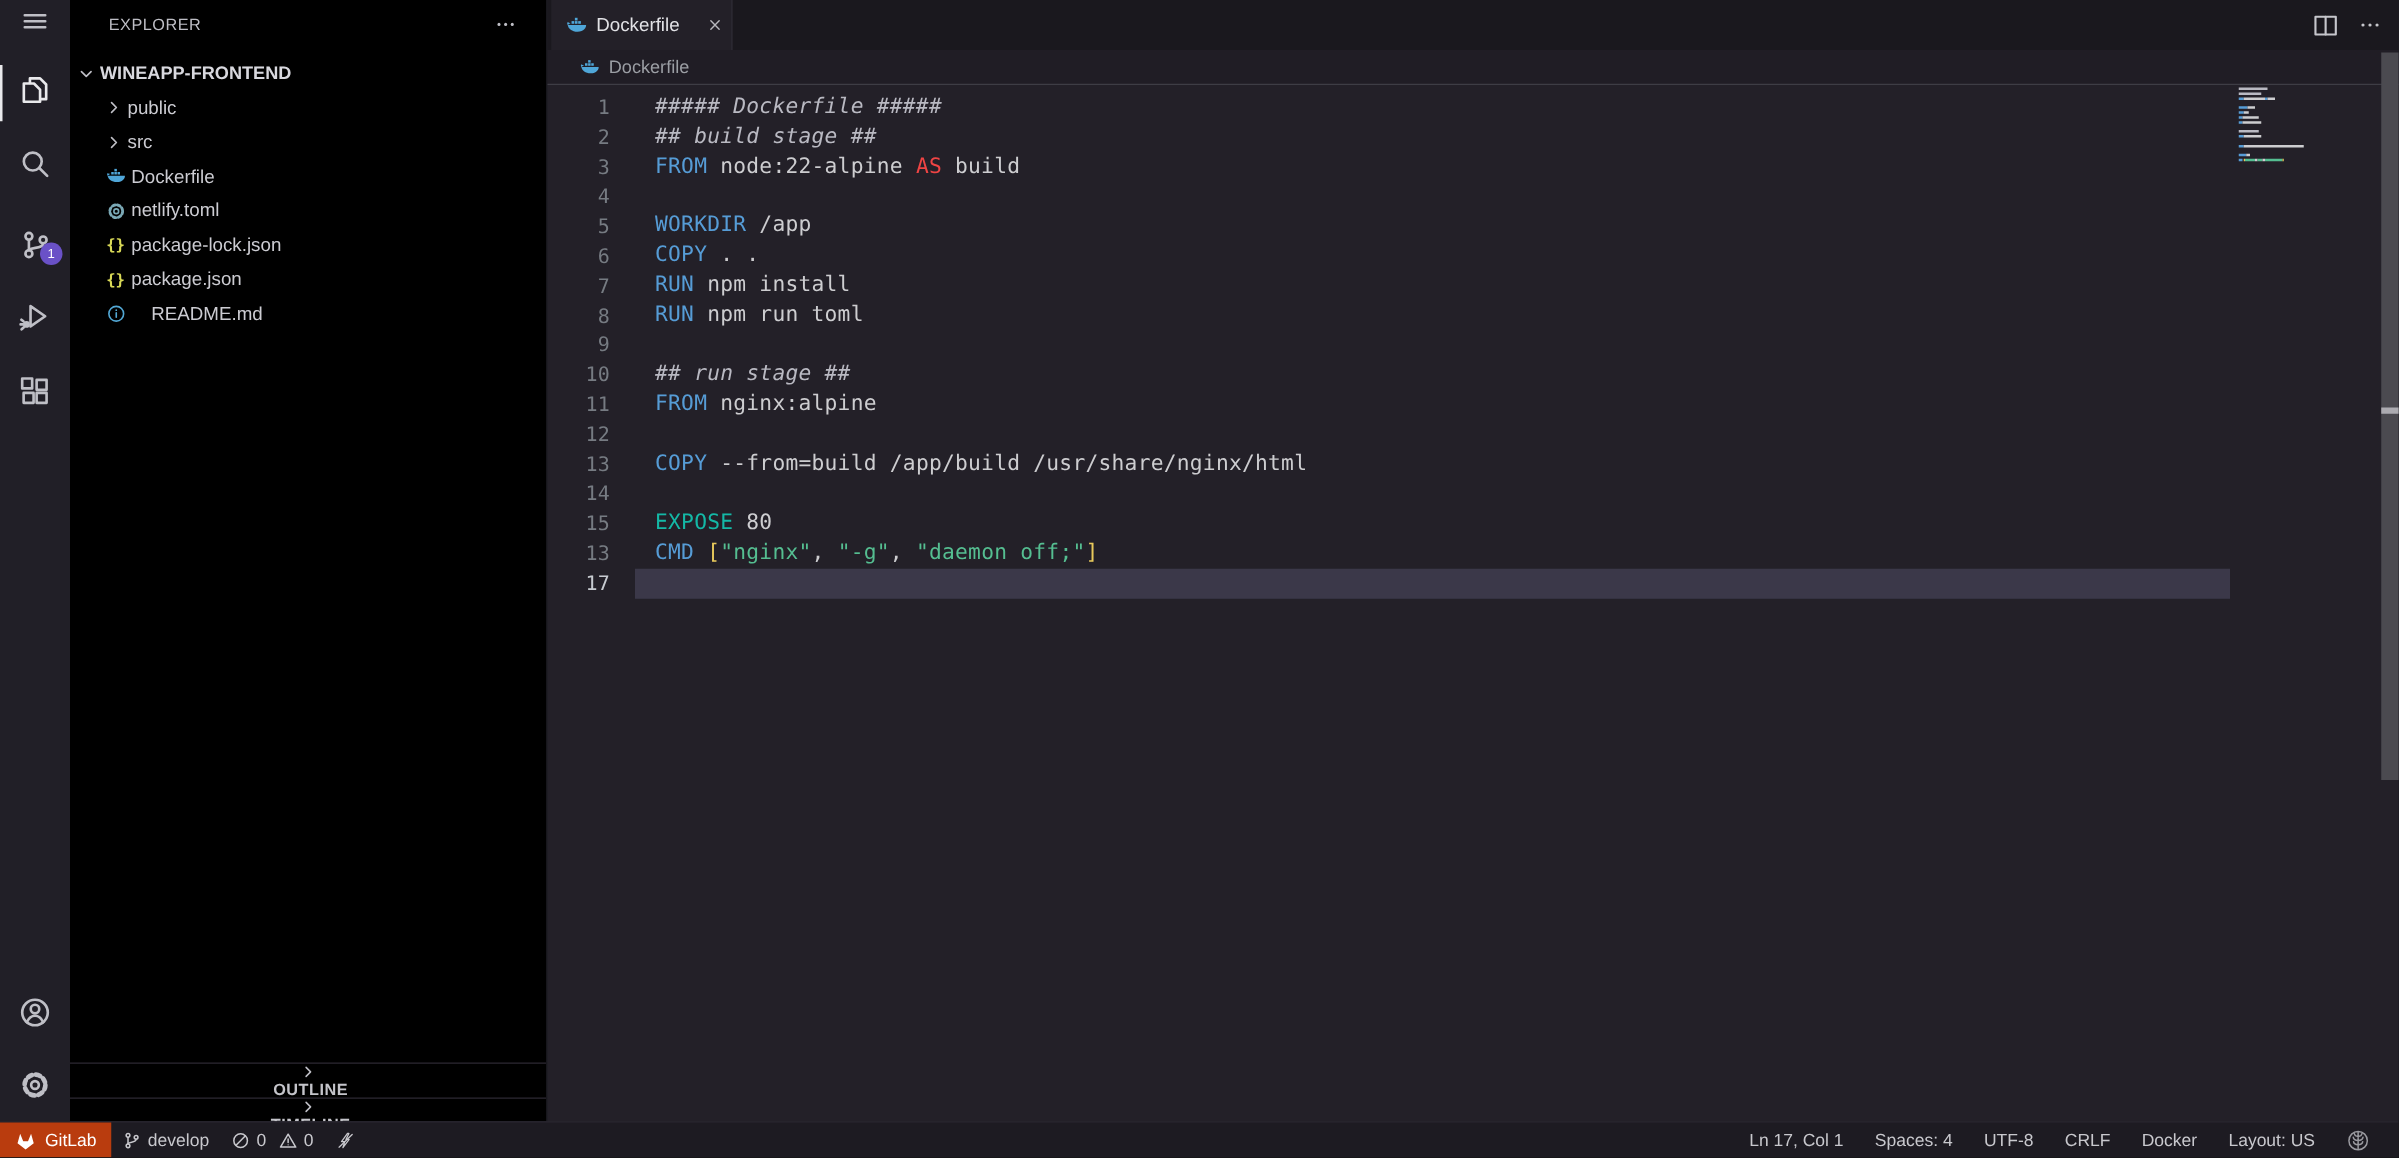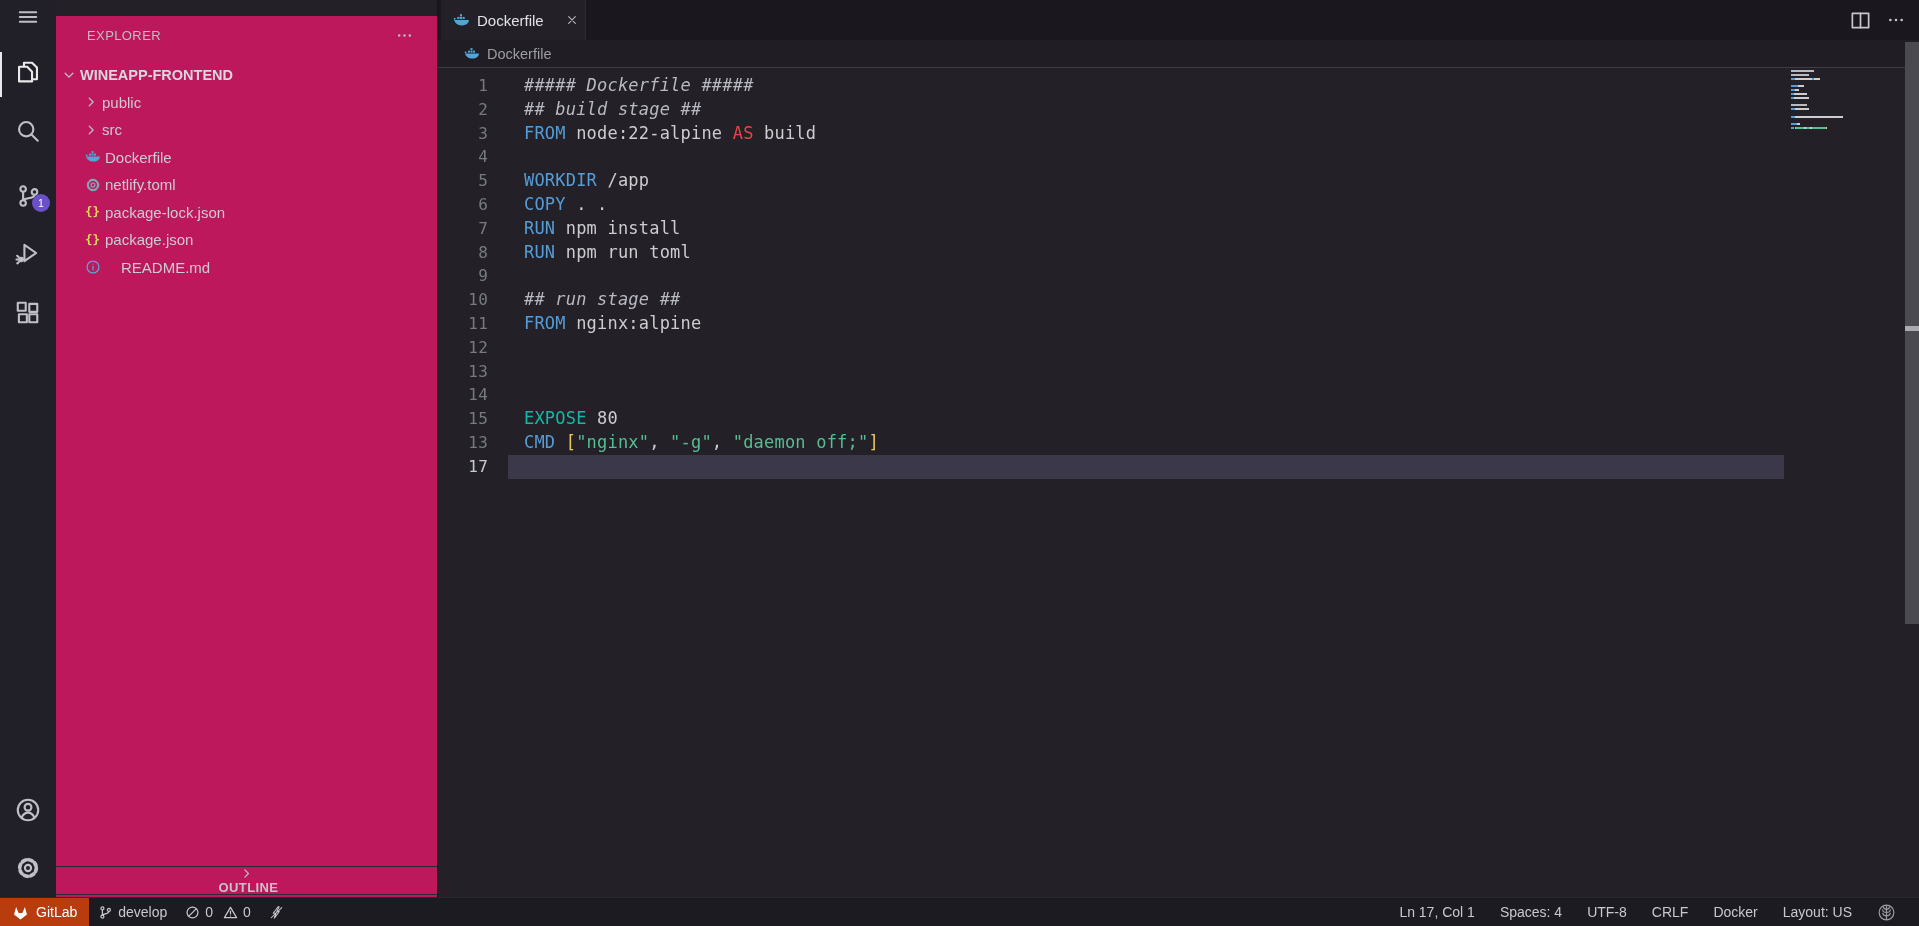--- a/index.html
+++ b/index.html
@@ -6,21 +6,21 @@
   #app{position:relative;width:1919px;height:926px;overflow:hidden;
        font-family:"Liberation Sans",sans-serif;color:#C9C9CE;background:#232028;}
   
   #activitybar{position:absolute;left:0;top:0;width:56px;height:897px;background:#211F27;}
   .act-item{position:absolute;left:8px;width:40px;height:40px;display:flex;align-items:center;justify-content:center;color:#BFBFC6;}
   .act-item.active{color:#E9E9EC;}
   #act-indicator{position:absolute;left:0;top:52px;width:2px;height:45px;background:#E9E9EC;}
   .badge{position:absolute;left:24px;top:18px;width:18px;height:18px;border-radius:50%;
          display:flex;align-items:center;justify-content:center;font-size:10.5px;color:#fff;}
   
-  #sidebar{position:absolute;left:56px;top:16px;width:381px;height:897px;background:#be185d;}
+  #sidebar{position:absolute;left:56px;top:0;width:381px;height:897px;background:#000000;}
   #sidebar-header{position:absolute;left:0;top:8px;width:100%;height:26px;}
   #sidebar-title{position:absolute;left:31px;top:4px;font-size:13px;letter-spacing:.4px;color:#BEBEC5;}
   #sidebar-menu{position:absolute;right:24px;top:3px;color:#BFBFC6;}
   #file-tree{position:absolute;left:0;top:45px;width:100%;}
   .trow{position:absolute;left:0;width:100%;height:27.5px;display:flex;align-items:center;font-size:15px;color:#CCCCD2;cursor:default;}
   .trow .ficon{display:flex;width:17px;justify-content:center;align-items:center;}
   .trow.root{font-weight:bold;font-size:14.5px;color:#D8D8DE;}
   .sect{position:absolute;left:0;width:100%;height:27px;display:flex;align-items:center;border-top:1px solid #2C2933;
         font-size:13px;font-weight:bold;letter-spacing:.4px;color:#C4C4CA;flex-direction:column;}
   .braces-icon{font-family:"DejaVu Sans Mono",monospace;font-weight:bold;font-size:12.5px;line-height:1;}
@@ -316,20 +316,21 @@
           <div class="line" style="top: 244px;">
             <div class="gutter">11</div>
             <div class="txt"><span class="tok-keyword" style="color: rgb(86, 156, 214);">FROM</span><span class="tok-plain" style="color: rgb(205, 205, 208);"> nginx:alpine</span></div>
           </div>
           <div class="line" style="top: 267.8px;">
             <div class="gutter">12</div>
             <div class="txt"></div>
           </div>
           <div class="line" style="top: 291.6px;">
             <div class="gutter">13</div>
+            <div class="txt"><span class="tok-keyword" style="color: rgb(86, 156, 214);">COPY</span><span class="tok-plain" style="color: rgb(205, 205, 208);"> --from=build /app/build /usr/share/nginx/html</span></div>
           </div>
           <div class="line" style="top: 315.4px;">
             <div class="gutter">14</div>
             <div class="txt"></div>
           </div>
           <div class="line" style="top: 339.2px;">
             <div class="gutter">15</div>
             <div class="txt"><span class="tok-keyword" style="color: #14b8a6;">EXPOSE</span><span class="tok-plain" style="color: rgb(205, 205, 208);"> 80</span></div>
           </div>
           <div class="line" style="top: 363px;">

